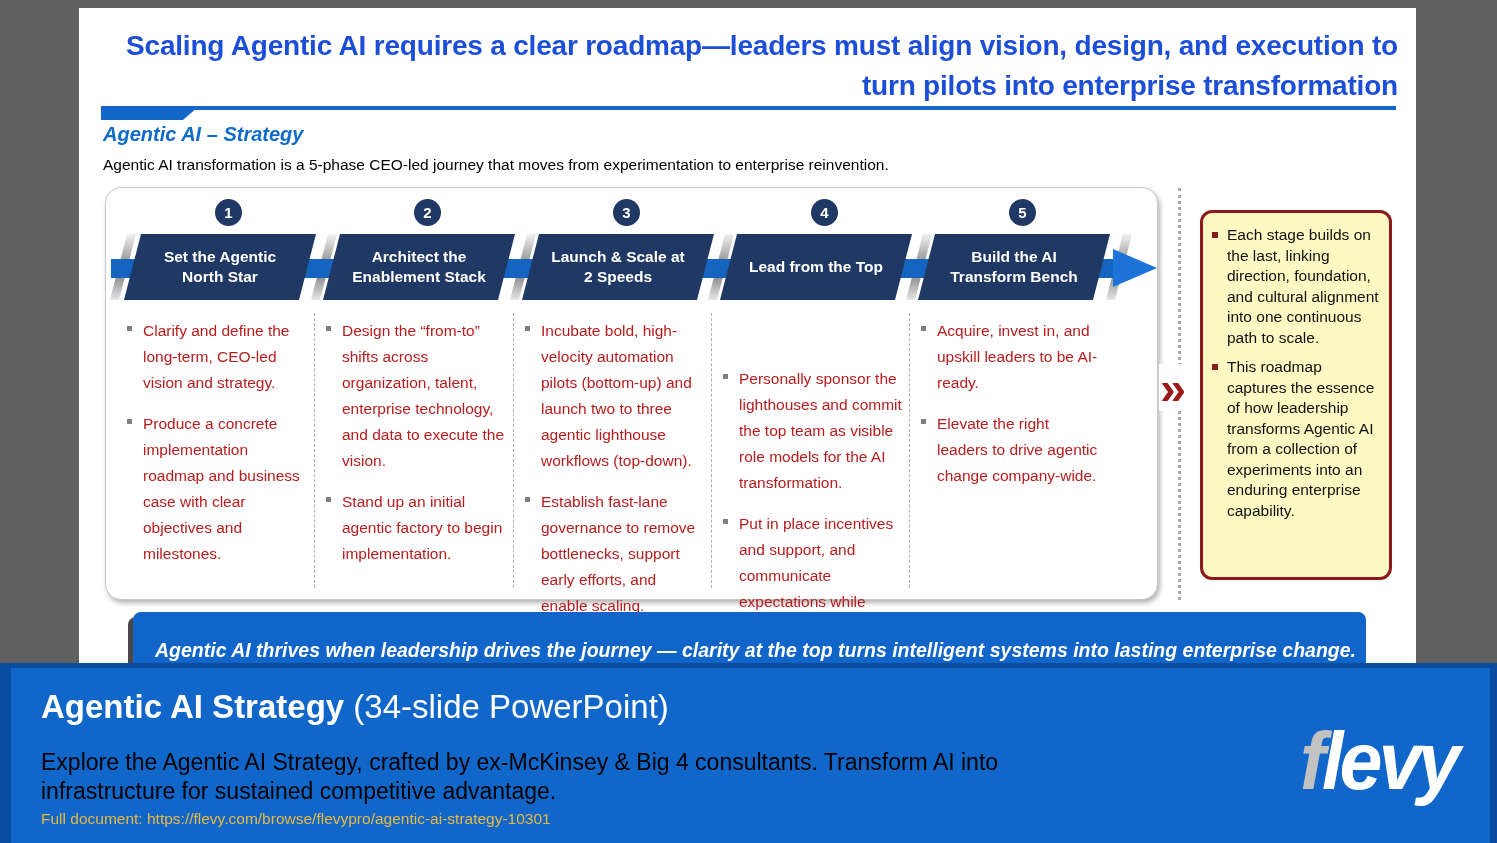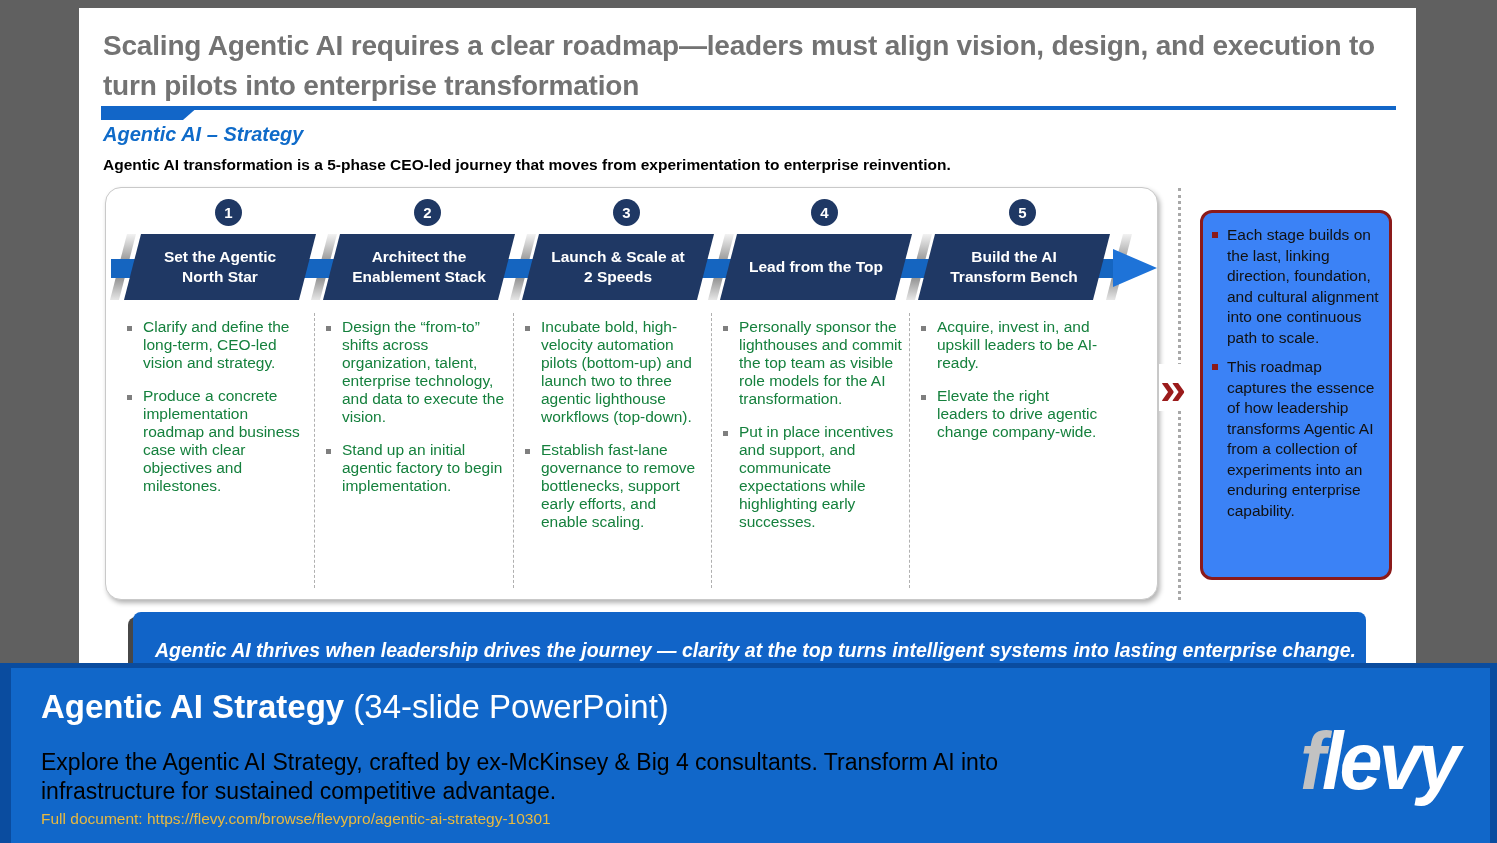--- a/index.html
+++ b/index.html
@@ -5,30 +5,30 @@
   * { box-sizing: border-box; margin: 0; padding: 0; }
   html, body { width: 1497px; height: 843px; overflow: hidden; }
   body { font-family: "Liberation Sans", sans-serif; background: #606060; position: relative; }
 
   .stage { position: absolute; inset: 0; background: #606060; }
 
   
   .slide { position: absolute; left: 79px; top: 8px; width: 1337px; height: 656px; background: #ffffff; }
 
   .slide-title { position: absolute; left: 24px; top: 18px; width: 1295px;
-    font-size: 28px; line-height: 40px; font-weight: bold; color: #737373; letter-spacing: -0.2px; }
+    font-size: 28px; line-height: 40px; font-weight: bold; color: #1d4ed8; letter-spacing: -0.2px; text-align: right; }
 
   .rule { position: absolute; left: 22px; top: 98px; width: 1295px; height: 14px; }
   .rule-thin { position: absolute; left: 0; top: 0; width: 100%; height: 4px; background: #1266c8; }
   .rule-thick { position: absolute; left: 0; top: 0; width: 98px; height: 14px; background: #1266c8;
     clip-path: polygon(0 0, 100% 0, calc(100% - 16px) 100%, 0 100%); }
 
   .subtitle { position: absolute; left: 24px; top: 115px; font-size: 20px; font-weight: bold;
     font-style: italic; color: #0f6bc9; }
-  .intro { position: absolute; left: 24px; top: 148px; font-size: 15.5px; font-weight: bold; color: #000; }
+  .intro { position: absolute; left: 24px; top: 148px; font-size: 15.5px; font-weight: normal; color: #000; }
 
   
   .roadmap { position: absolute; left: 26px; top: 179px; width: 1053px; height: 413px;
     background: #fff; border: 1px solid #c9c9c9; border-radius: 16px;
     box-shadow: 2px 3px 5px rgba(0,0,0,0.3); }
 
   .num { position: absolute; top: 11px; width: 27px; height: 27px; border-radius: 50%;
     background: #1f3864; color: #fff; font-size: 15px; font-weight: bold;
     display: flex; align-items: center; justify-content: center; z-index: 4; }
   .num.n1 { left: 109px; } .num.n2 { left: 308px; } .num.n3 { left: 507px; }
@@ -51,36 +51,36 @@
     color: #fff; font-size: 15.5px; line-height: 20px; font-weight: bold; text-align: center;
     display: flex; align-items: center; justify-content: center; padding: 0 28px; }
   .chev.c1 { left: 18px; } .chev.c2 { left: 217px; } .chev.c3 { left: 416px; }
   .chev.c4 { left: 614px; } .chev.c5 { left: 812px; }
 
   .vdash { position: absolute; top: 125px; height: 275px; width: 0; border-left: 1px dashed #b0b0b0; }
   .vdash.d1 { left: 208px; } .vdash.d2 { left: 407px; } .vdash.d3 { left: 605px; } .vdash.d4 { left: 803px; }
 
   .col { position: absolute; top: 130px; width: 180px; }
   .col.k1 { left: 20px; } .col.k2 { left: 219px; } .col.k3 { left: 418px; }
-  .col.k4 { left: 616px; } .col.k5 { left: 814px; }
+  .col.k4 { left: 616px; margin-top: 48px; } .col.k5 { left: 814px; }
 
   .col ul, .note ul { list-style: none; }
   .col li { position: relative; padding-left: 17px; margin-bottom: 15px;
-    font-size: 15.5px; line-height: 18px; color: #15803d; }
+    font-size: 15.5px; line-height: 26px; color: #b91c1c; }
   .col li::before { content: ""; position: absolute; left: 1px; top: 8px;
     width: 5px; height: 5px; background: #7f7f7f; }
 
   
   .dotline { position: absolute; left: 1099px; top: 180px; height: 412px; width: 0;
     border-left: 3px dotted #a8a8a8; }
   .double-chevron { position: absolute; left: 1080px; top: 356px; font-size: 47px; line-height: 1;
     font-weight: bold; color: #9b1b1b; z-index: 2; background: #fff; padding: 0 1px; }
 
   .note { position: absolute; left: 1121px; top: 202px; width: 192px; height: 370px;
-    background: #3b82f6; border: 3px solid #8b1a1a; border-radius: 12px; padding: 12px 6px 8px 9px; }
+    background: #fef9c3; border: 3px solid #8b1a1a; border-radius: 12px; padding: 12px 6px 8px 9px; }
   .note li { position: relative; padding-left: 15px; margin-bottom: 9px;
     font-size: 15.5px; line-height: 20.5px; color: #111; }
   .note li::before { content: ""; position: absolute; left: 0; top: 7px;
     width: 6px; height: 6px; background: #8b1a1a; }
 
   
   .banner { position: absolute; left: 54px; top: 604px; width: 1233px; height: 62px;
     background: #1164c8; border-radius: 8px; box-shadow: -5px 5px 0 #474747; z-index: 1; }
   .banner-text { margin-top: 27px; text-align: center; color: #fff;
     font-size: 19.5px; font-weight: bold; font-style: italic; padding-left: 12px; }

